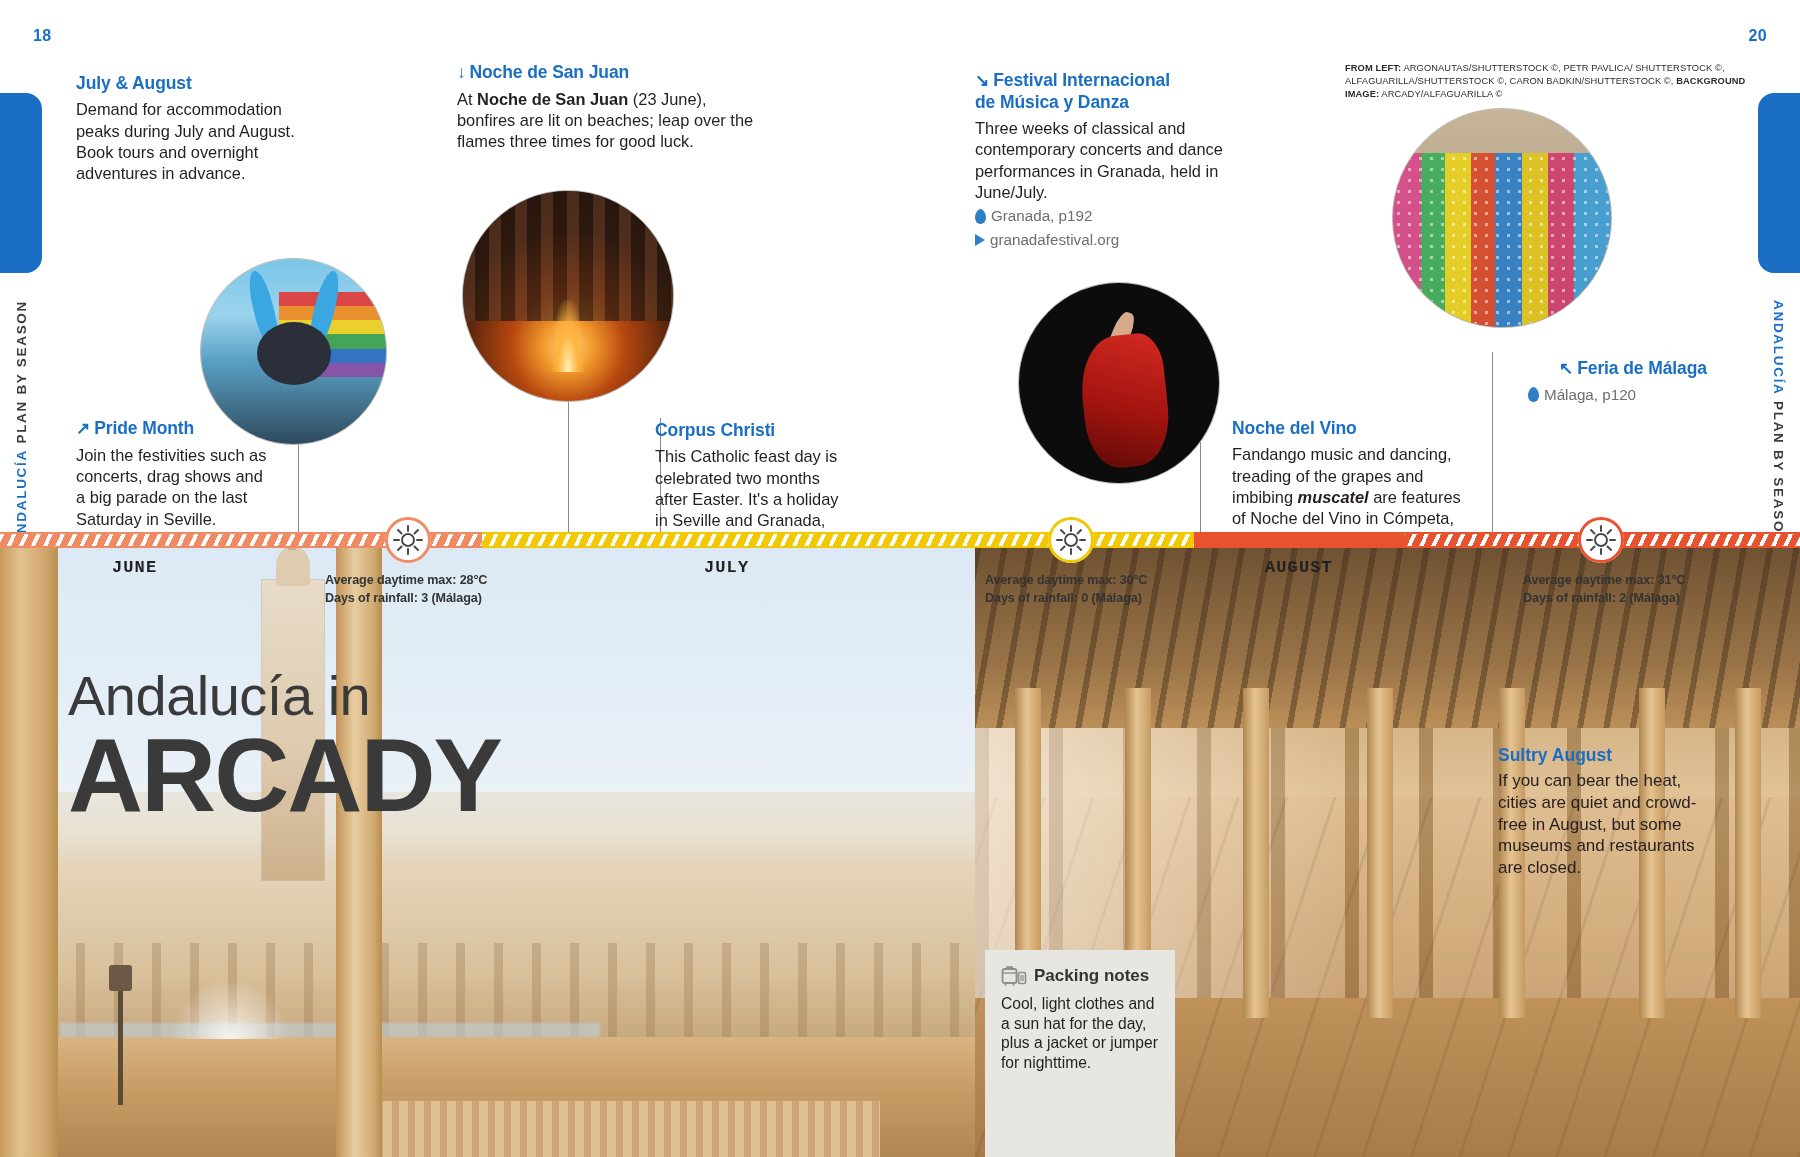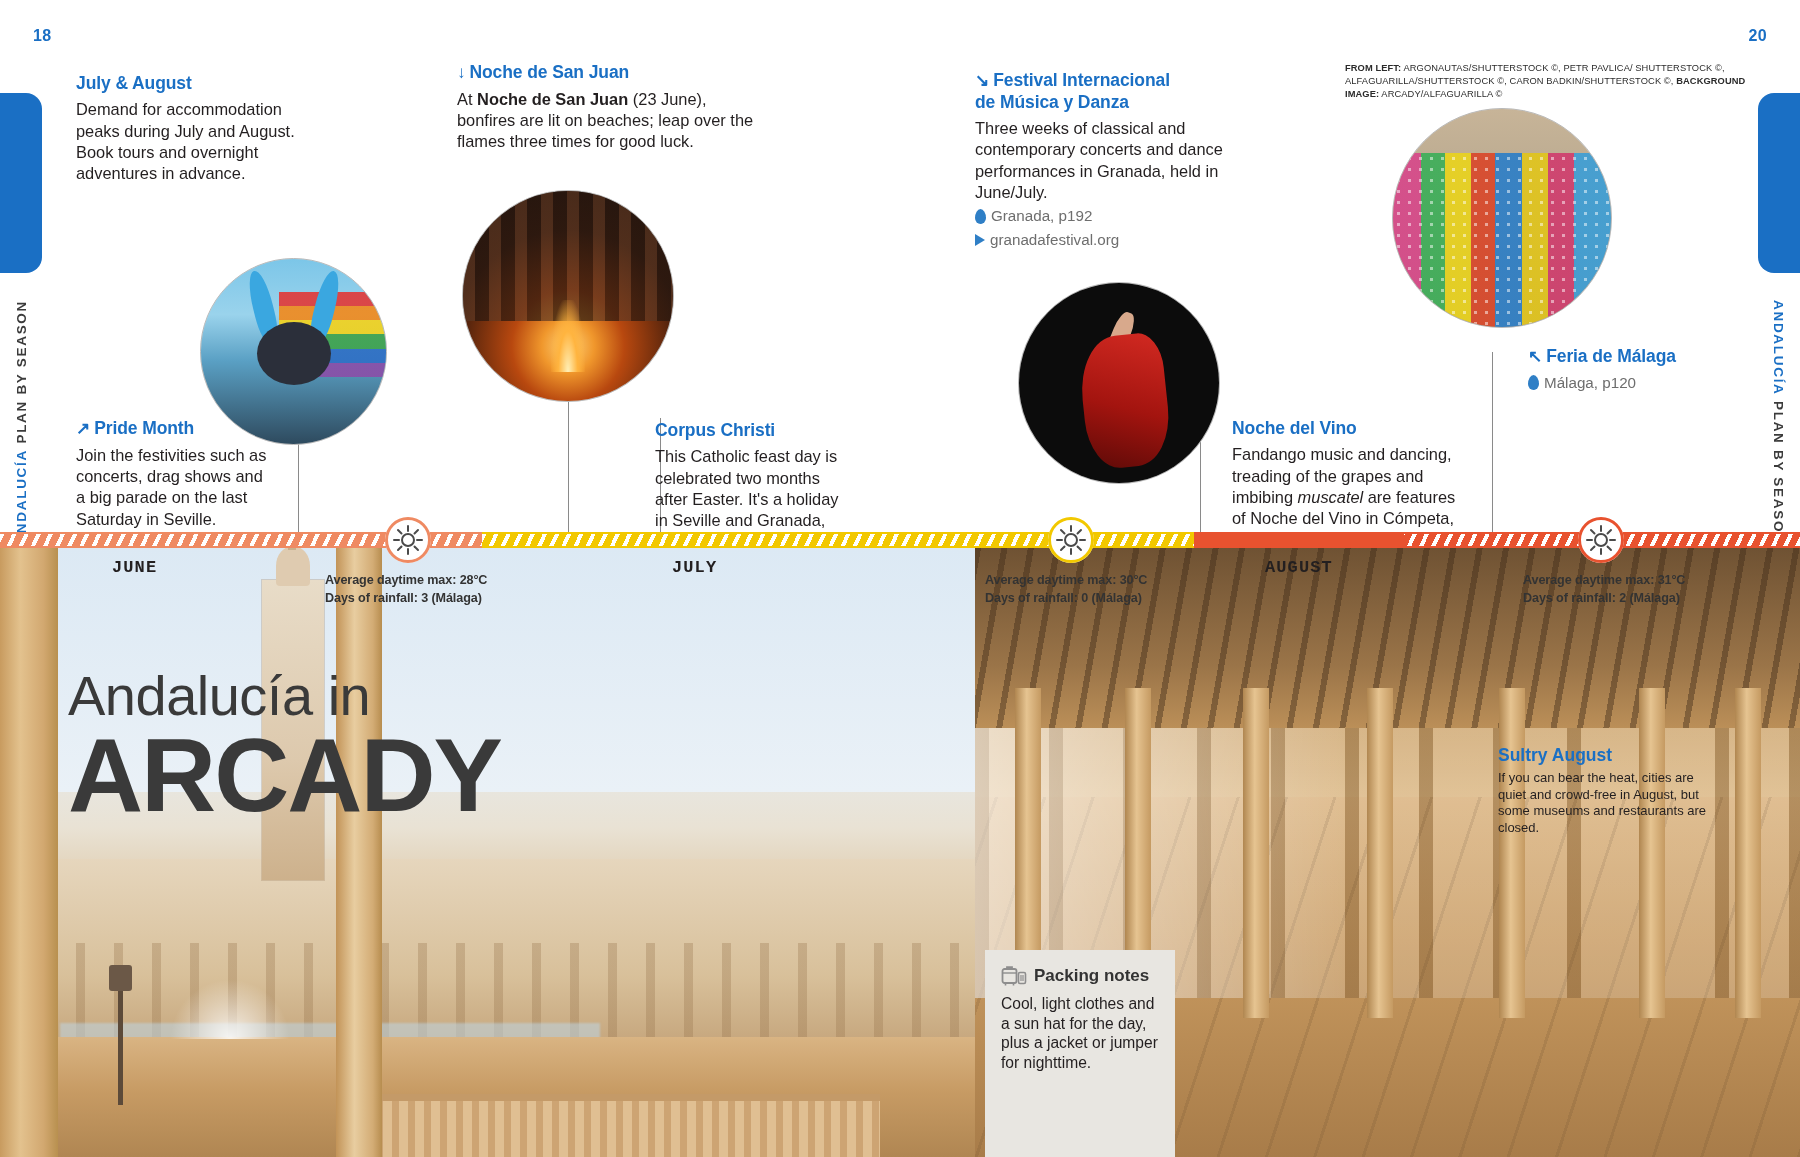--- a/index.html
+++ b/index.html
@@ -77,21 +77,21 @@
     border-left:5.5px solid transparent;
     border-right:5.5px solid transparent;
     border-top:7px solid #2f7fc6;
   }
   .tri{
     width:0;height:0;flex:0 0 auto;
     border-top:6px solid transparent;
     border-bottom:6px solid transparent;
     border-left:10px solid #2f7fc6;
   }
-  em{font-style:italic;}
+  em{font-style:italic;font-weight:bold;}
   strong{font-weight:bold;}
 
   
   .photo{
     position:absolute;border-radius:50%;
     border:1px solid #b9b9b9;
     overflow:hidden;
     background:#cfcfcf;
   }
   .photo .inner{position:absolute;inset:0;}
@@ -320,21 +320,21 @@
   }
 
   
   .sultry{
     position:absolute;left:1498px;top:745px;width:215px;z-index:7;
   }
   .sultry h3{
     margin:0 0 4px 0;font-size:17.5px;color:#1a6fc4;font-weight:bold;
   }
   .sultry p{
-    margin:0;font-size:13px;line-height:1.28;color:#231f20;
+    margin:0;font-size:17px;line-height:1.28;color:#231f20;
   }
 
   
   .art-pride{
     background:
       linear-gradient(180deg,#7cc6e8 0%,#9ad3ec 30%,#5aa0c4 55%,#2e4a5e 100%);
     position:absolute;inset:0;
   }
   .rainbow{
     position:absolute;right:0;top:18%;width:58%;height:46%;
@@ -509,21 +509,21 @@
 
   <div class="block" style="left:1232px;top:418px;width:240px;">
     <h3>Noche del Vino</h3>
     <p><span>Fandango music and dancing, treading of the grapes and imbibing </span><em>muscatel</em><span> are features of Noche del Vino in Cómpeta, held on 15 August.</span></p>
     <div class="meta">
       <span class="pin"></span>
       <span>Cómpeta, p145</span>
     </div>
   </div>
 
-  <div class="block" style="left:1528px;top:346px;width:210px;">
+  <div class="block" style="left:1528px;top:358px;width:210px;text-align:center;">
     <h3><span class="arrow">↖</span><span>Feria de Málaga</span></h3>
     <div class="meta">
       <span class="pin"></span>
       <span>Málaga, p120</span>
     </div>
   </div>
 
   <div class="hero">
     <div class="plaza">
       <div class="sky"></div>
@@ -634,21 +634,21 @@
         <line x1="32" y1="23" x2="37" y2="23"></line>
         <line x1="13" y1="13" x2="16.5" y2="16.5"></line>
         <line x1="29.5" y1="29.5" x2="33" y2="33"></line>
         <line x1="33" y1="13" x2="29.5" y2="16.5"></line>
         <line x1="16.5" y1="29.5" x2="13" y2="33"></line>
       </g>
     </svg>
   </div>
 
   <div class="month" style="left:112px;">JUNE</div>
-  <div class="month" style="left:672px;">JULY</div>
+  <div class="month" style="left:704px;">JULY</div>
   <div class="month" style="left:1265px;">AUGUST</div>
 
   <div class="wx" style="left:325px;">
     <div>Average daytime max: 28°C</div>
     <div>Days of rainfall: 3 (Málaga)</div>
   </div>
   <div class="wx" style="left:985px;">
     <div>Average daytime max: 30°C</div>
     <div>Days of rainfall: 0 (Málaga)</div>
   </div>

